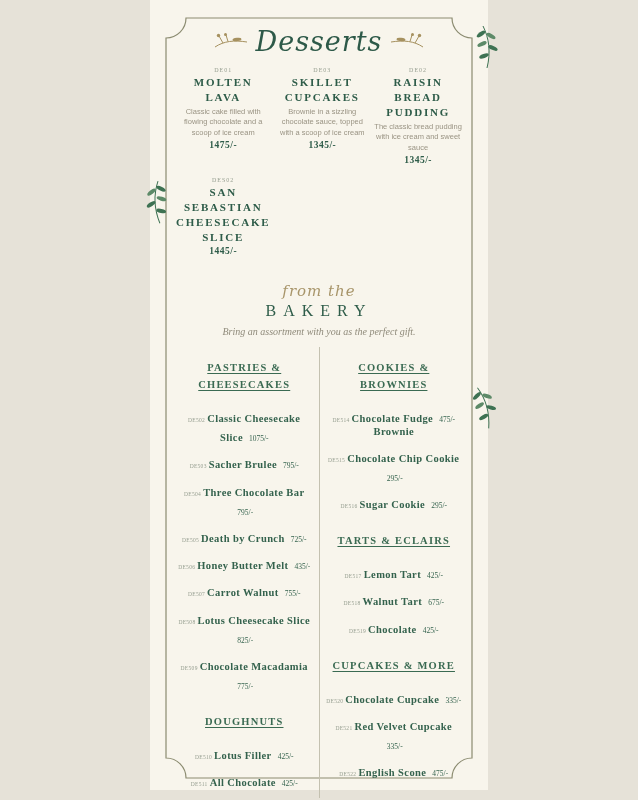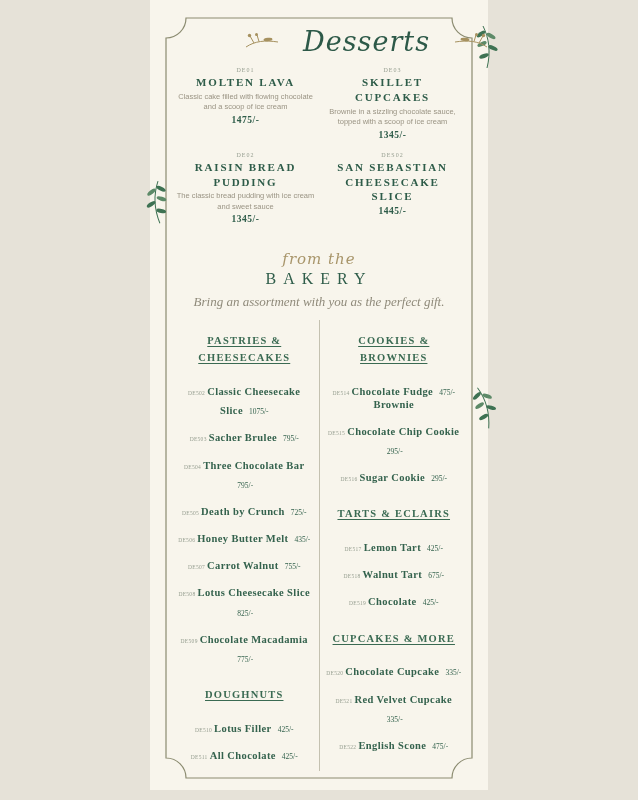--- a/index.html
+++ b/index.html
@@ -10,36 +10,36 @@
     -webkit-font-smoothing:antialiased;
   }
   .card{
     position:relative;width:338px;height:790px;margin:0 auto;
     background:#f8f5ec;
   }
   .frame{position:absolute;left:12px;top:14px;pointer-events:none;}
   .content{position:relative;padding-top:26px;}
 
   
-  .title-row{display:flex;align-items:center;justify-content:flex-end;gap:24px;margin-bottom:10px;}
+  .title-row{display:flex;align-items:center;justify-content:center;gap:8px;margin-bottom:10px;}
   .script{font-family:"DejaVu Serif",serif;font-style:italic;color:#2d5948;}
   .desserts-title{font-size:27px;letter-spacing:1px;}
   .branch-right{transform:scaleX(-1);}
-  .dess-grid{display:grid;grid-template-columns:1fr 1fr;column-gap:8px;row-gap:12px;padding:0 26px;text-align:center;}
+  .dess-grid{display:grid;grid-template-columns:1fr 1fr 1fr;column-gap:8px;row-gap:12px;padding:0 26px;text-align:center;}
   .d-code{font-size:6px;color:#98a092;letter-spacing:1px;}
   .d-name{font-size:11px;font-weight:bold;letter-spacing:1.8px;color:#2e5c49;margin-top:2px;line-height:1.35;}
   .d-desc{font-size:7.5px;color:#9a9484;font-family:"Liberation Sans",sans-serif;line-height:1.4;margin-top:2px;}
   .d-price{font-size:9.5px;font-weight:bold;color:#2e5c49;letter-spacing:.5px;margin-top:2px;}
   .matilda{text-align:center;margin-top:12px;}
 
   
   .bakery-head{text-align:center;margin-top:26px;}
   .from-the{font-size:15px;color:#a8956a;letter-spacing:1px;}
   .bakery-title{font-size:16px;letter-spacing:7px;color:#2f5d4a;margin-top:2px;font-weight:400;}
-  .tagline{font-style:italic;font-size:13px;color:#8f8a7a;margin-top:6px;}
+  .tagline{font-style:italic;font-size:10px;color:#8f8a7a;margin-top:6px;}
 
   
   .cols{display:flex;margin:10px 20px 0;}
   .col{flex:1;padding:0 6px;text-align:center;}
   .col-right{border-left:1px solid #c4c1b0;}
   .sec-h{
     display:inline-block;font-size:10.5px;font-weight:bold;letter-spacing:1.2px;color:#3a6a52;
     text-decoration:underline;text-underline-offset:2px;line-height:1.6;margin:13px 0 5px;
   }
   .li-row{margin:8px 0;color:#34624d;line-height:1.2;}

